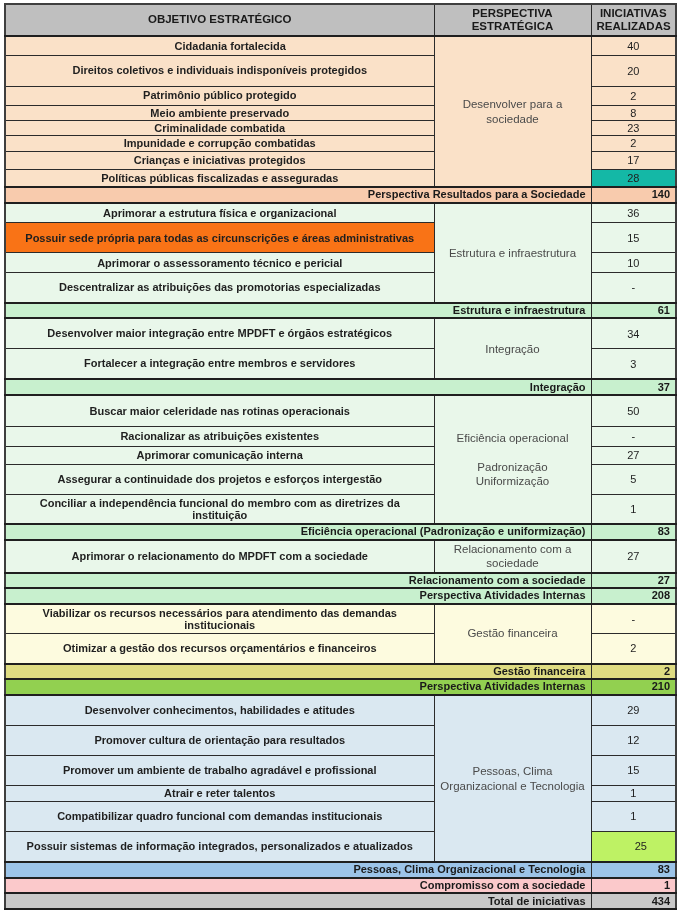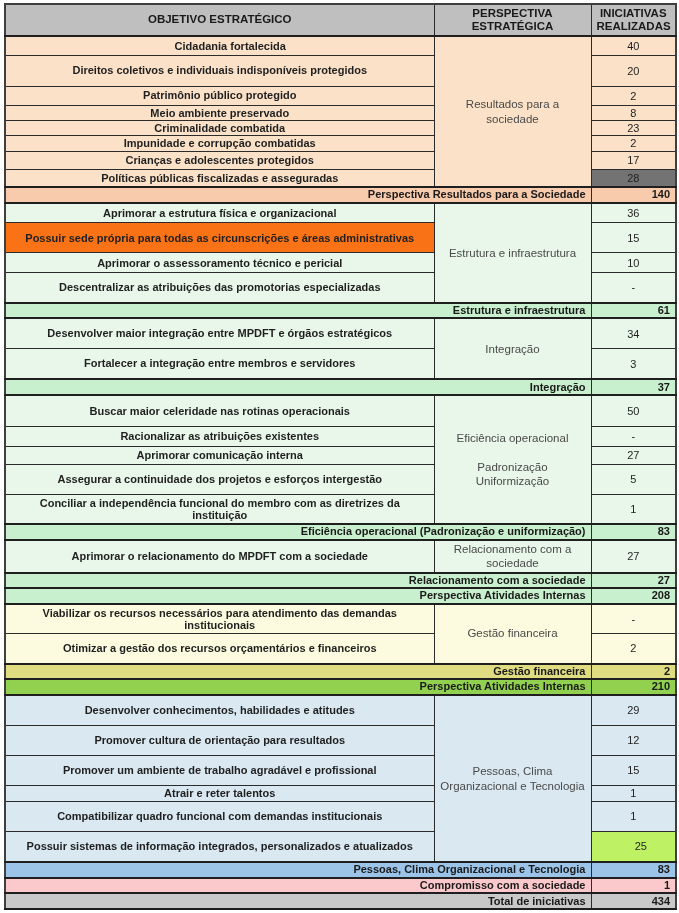--- a/index.html
+++ b/index.html
@@ -81,21 +81,21 @@
     <thead>
       <tr>
         <th id="th-obj" style="background: rgb(191, 191, 191);">OBJETIVO ESTRATÉGICO</th>
         <th id="th-persp" style="background: rgb(191, 191, 191);">PERSPECTIVA ESTRATÉGICA</th>
         <th id="th-init" style="background: rgb(191, 191, 191);">INICIATIVAS REALIZADAS</th>
       </tr>
     </thead>
     <tbody id="tbody">
         <tr style="height: 19px;">
           <td class="obj-cell" style="background: rgb(250, 225, 200); padding-left: 26px;">Cidadania fortalecida</td>
-          <td class="persp-cell" rowspan="8" style="background: rgb(250, 225, 200);">Resultados para a sociedade</td>
+          <td class="persp-cell" rowspan="8" style="background: rgb(250, 225, 200);">Desenvolver para a sociedade</td>
           <td class="value-cell" style="background: rgb(250, 225, 200); margin-left: 32px;">40</td>
         </tr>
         <tr style="height: 31px;">
           <td class="obj-cell" style="background: rgb(250, 225, 200);">Direitos coletivos e individuais indisponíveis protegidos</td>
           <td class="value-cell" style="background: rgb(250, 225, 200);">20</td>
         </tr>
         <tr style="height: 19px;">
           <td class="obj-cell" style="background: rgb(250, 225, 200);">Patrimônio público protegido</td>
           <td class="value-cell" style="background: rgb(250, 225, 200);">2</td>
         </tr>
@@ -105,26 +105,26 @@
         </tr>
         <tr style="height: 15px;">
           <td class="obj-cell" style="background: rgb(250, 225, 200);">Criminalidade combatida</td>
           <td class="value-cell" style="background: rgb(250, 225, 200);">23</td>
         </tr>
         <tr style="height: 16px;">
           <td class="obj-cell" style="background: rgb(250, 225, 200);">Impunidade e corrupção combatidas</td>
           <td class="value-cell" style="background: rgb(250, 225, 200);">2</td>
         </tr>
         <tr style="height: 18px;">
-          <td class="obj-cell" style="background: rgb(250, 225, 200);">Crianças e adolescentes protegidos</td>
+          <td class="obj-cell" style="background: rgb(250, 225, 200);">Crianças e iniciativas protegidos</td>
           <td class="value-cell" style="background: rgb(250, 225, 200);">17</td>
         </tr>
         <tr style="height: 18px;">
           <td class="obj-cell" style="background: rgb(250, 225, 200);">Políticas públicas fiscalizadas e asseguradas</td>
-          <td class="value-cell" style="background: #737373; margin-top: 12px;">28</td>
+          <td class="value-cell" style="background: #14b8a6; margin-top: 12px;">28</td>
         </tr>
         <tr class="sum" style="height: 15px;">
           <td class="label-cell" colspan="2" style="background: rgb(248, 203, 173);">Perspectiva Resultados para a Sociedade</td>
           <td class="value-cell" style="background: rgb(248, 203, 173);">140</td>
         </tr>
         <tr style="height: 20px;">
           <td class="obj-cell" style="background: rgb(233, 247, 234);">Aprimorar a estrutura física e organizacional</td>
           <td class="persp-cell" rowspan="4" style="background: rgb(233, 247, 234);">Estrutura e infraestrutura</td>
           <td class="value-cell" style="background: rgb(233, 247, 234);">36</td>
         </tr>

